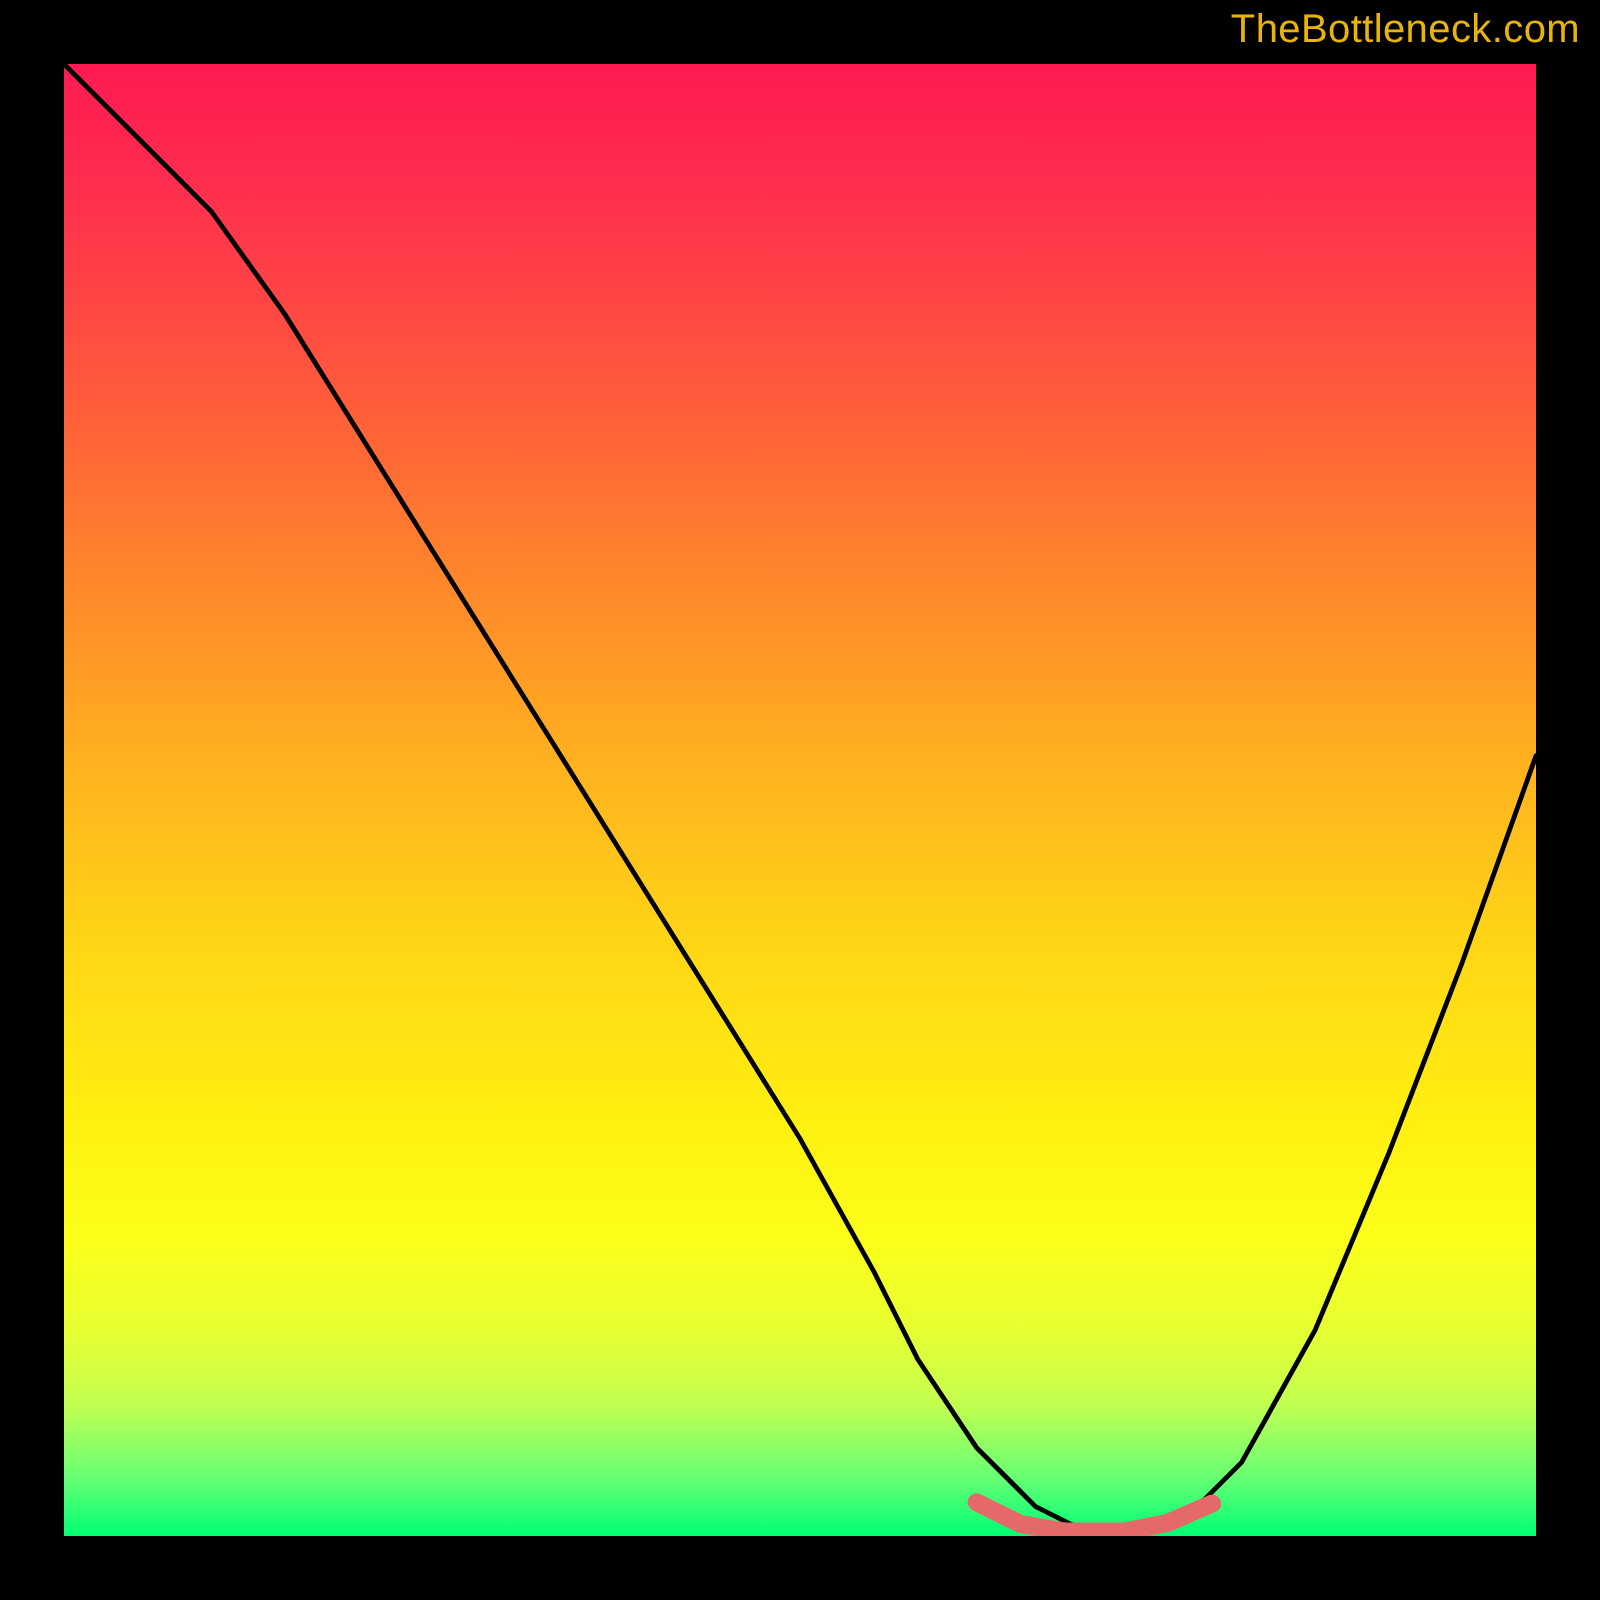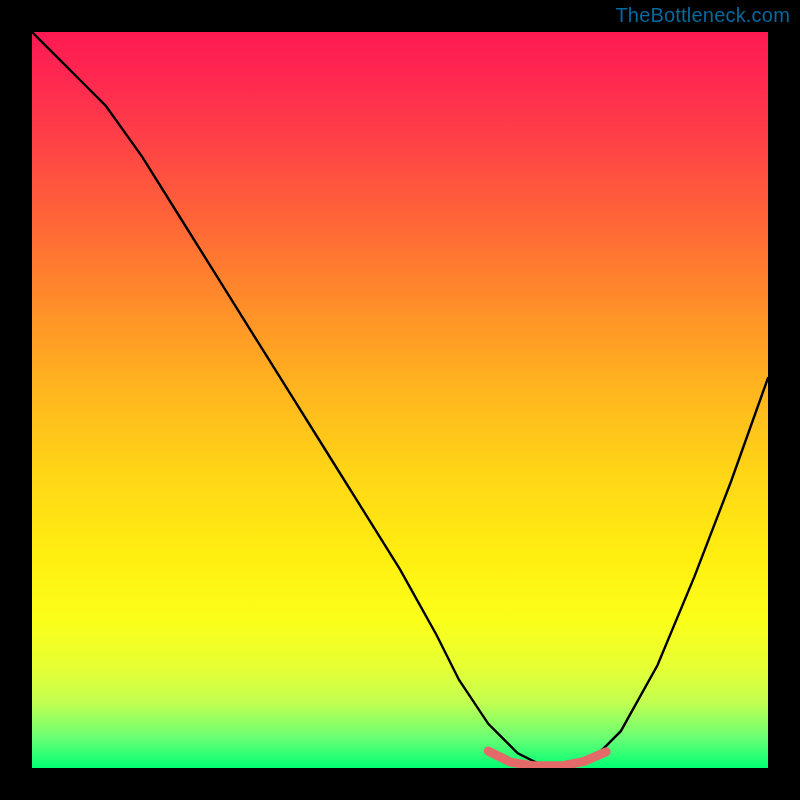--- a/index.html
+++ b/index.html
@@ -30,21 +30,21 @@
       #c3ff50 91%,
       #67ff74 96%,
       #00ff74 100%
     );
   }
   .watermark {
     position: absolute;
     top: 4px;
     right: 10px;
     font: 20px Arial, sans-serif;
-    color: #0369a1;
+    color: #eab308;
     letter-spacing: 0.2px;
   }
   svg.plot {
     position: absolute;
     left: 0; top: 0;
     width: 736px;
     height: 736px;
   }
 </style>
 </head>

